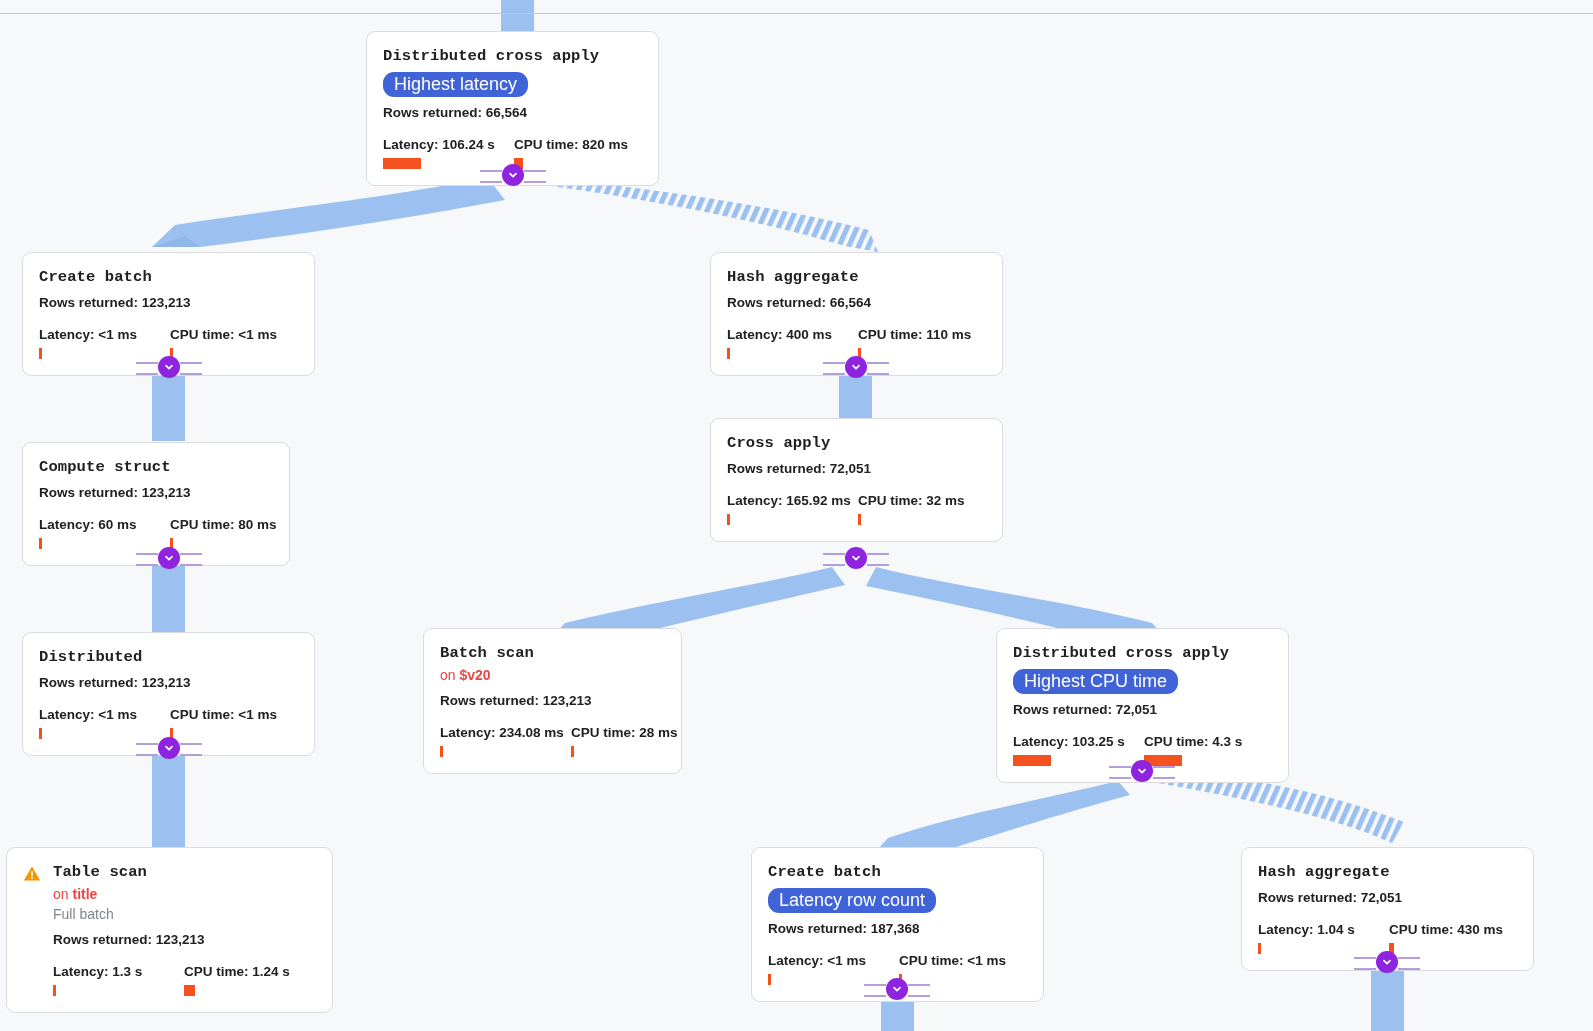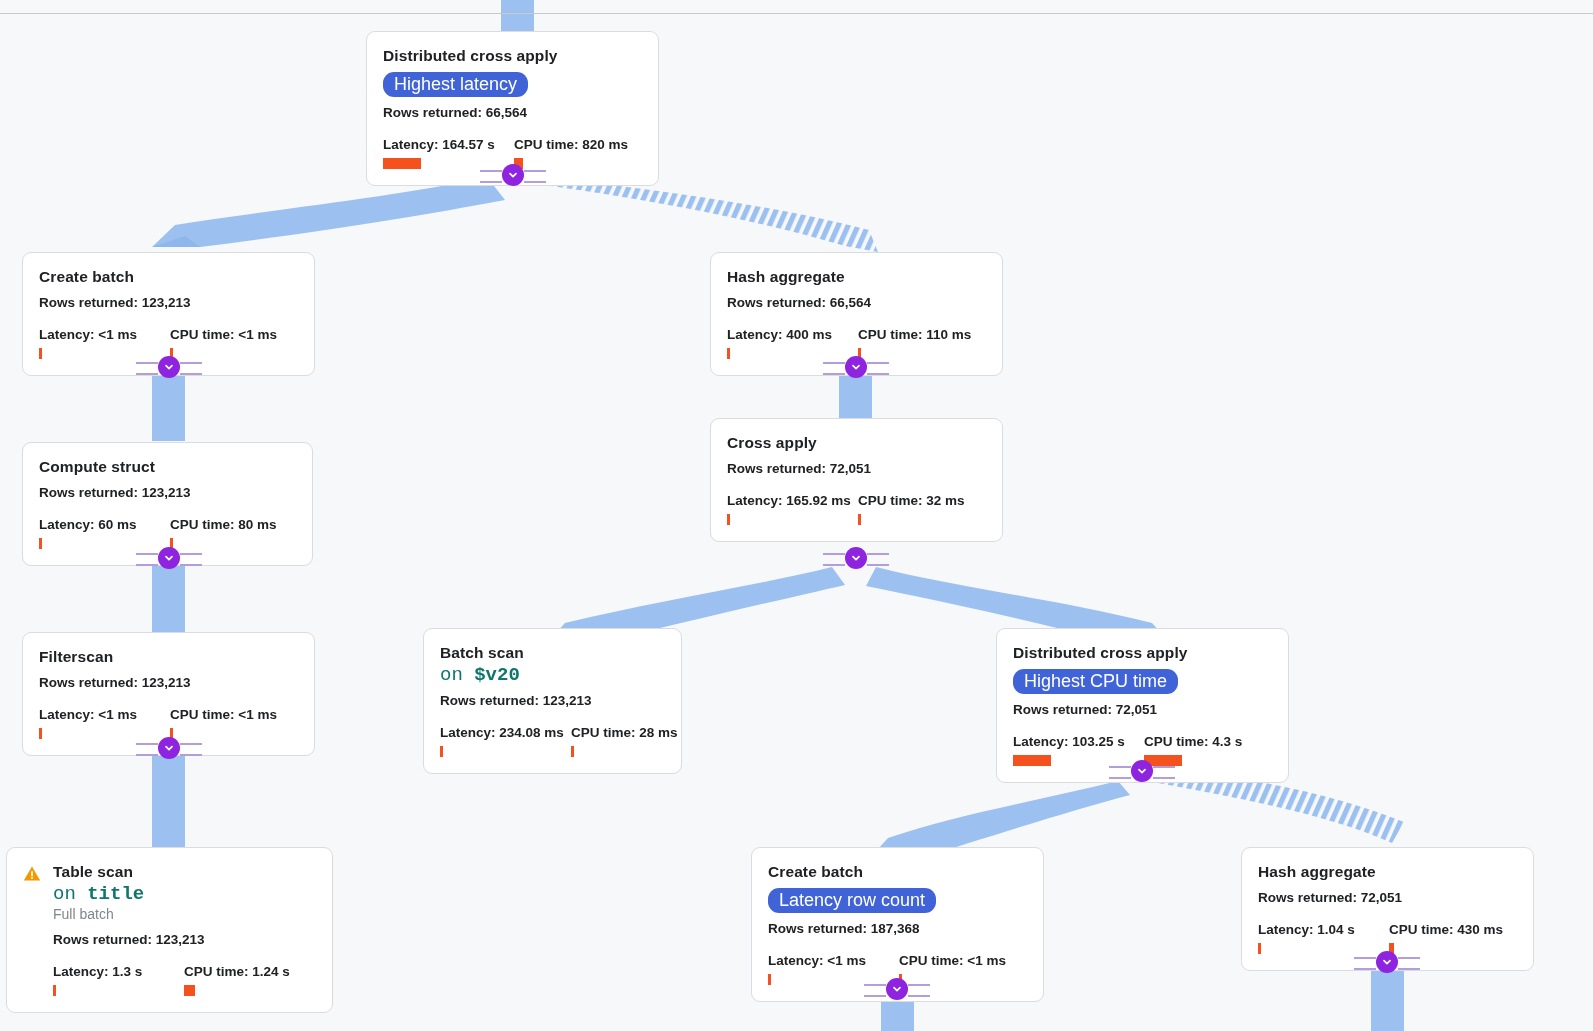--- a/index.html
+++ b/index.html
@@ -64,28 +64,28 @@
     flex: 1 1 auto;
     min-width: 0;
   }
   .node-title {
     font-size: 15.5px;
     font-weight: bold;
     color: #202124;
     line-height: 20px;
     letter-spacing: 0.1px;
     white-space: nowrap;
+    font-family: Liberation Mono, monospace;
   }
   .node-subject {
-    font-size: 19px;
-    color: #0f766e;
+    font-size: 14px;
+    color: #ef4444;
     line-height: 19px;
     margin-top: 3px;
     font-weight: normal;
-    font-family: Liberation Mono, monospace;
   }
   .node-subject .strong {
     font-weight: bold;
   }
   .node-scanmode {
     font-size: 14px;
     color: #80868b;
     line-height: 19px;
     margin-top: 1px;
   }
@@ -210,21 +210,21 @@
   <div class="top-divider"></div>
 
   <div class="node" style="left:366px; top:31px; width:293px;">
     <div class="node-inner">
       <div class="node-body">
         <div class="node-title">Distributed cross apply</div>
         <div class="badge">Highest latency</div>
         <div class="rows-line">Rows returned: 66,564</div>
         <div class="metrics">
           <div class="metric latency">
-            <div class="metric-label">Latency: 164.57 s</div>
+            <div class="metric-label">Latency: 106.24 s</div>
             <div class="metric-bar" style="width:38px;"></div>
           </div>
           <div class="metric cpu">
             <div class="metric-label">CPU time: 820 ms</div>
             <div class="metric-bar" style="width:9px;"></div>
           </div>
         </div>
       </div>
     </div>
   </div>
@@ -259,21 +259,21 @@
   <div class="collapse" style="left:136px; top:356px;">
     <div class="rail left"></div>
     <div class="rail right"></div>
     <div class="knob">
       <svg width="12" height="12" viewBox="0 0 12 12">
           <path d="M3 4.7 L6 7.7 L9 4.7" stroke="#ffffff" stroke-width="1.7" fill="none" stroke-linecap="round" stroke-linejoin="round"></path>
         </svg>
     </div>
   </div>
 
-  <div class="node" style="left:22px; top:442px; width:291px;">
+  <div class="node" style="left:22px; top:442px; width:268px;">
     <div class="node-inner">
       <div class="node-body">
         <div class="node-title">Compute struct</div>
         <div class="rows-line">Rows returned: 123,213</div>
         <div class="metrics">
           <div class="metric latency">
             <div class="metric-label">Latency: 60 ms</div>
             <div class="metric-bar" style="width:3px;"></div>
           </div>
           <div class="metric cpu">
@@ -290,21 +290,21 @@
     <div class="knob">
       <svg width="12" height="12" viewBox="0 0 12 12">
           <path d="M3 4.7 L6 7.7 L9 4.7" stroke="#ffffff" stroke-width="1.7" fill="none" stroke-linecap="round" stroke-linejoin="round"></path>
         </svg>
     </div>
   </div>
 
   <div class="node" style="left:22px; top:632px; width:293px;">
     <div class="node-inner">
       <div class="node-body">
-        <div class="node-title">Filterscan</div>
+        <div class="node-title">Distributed</div>
         <div class="rows-line">Rows returned: 123,213</div>
         <div class="metrics">
           <div class="metric latency">
             <div class="metric-label">Latency: &lt;1 ms</div>
             <div class="metric-bar" style="width:3px;"></div>
           </div>
           <div class="metric cpu">
             <div class="metric-label">CPU time: &lt;1 ms</div>
             <div class="metric-bar" style="width:3px;"></div>
           </div>

